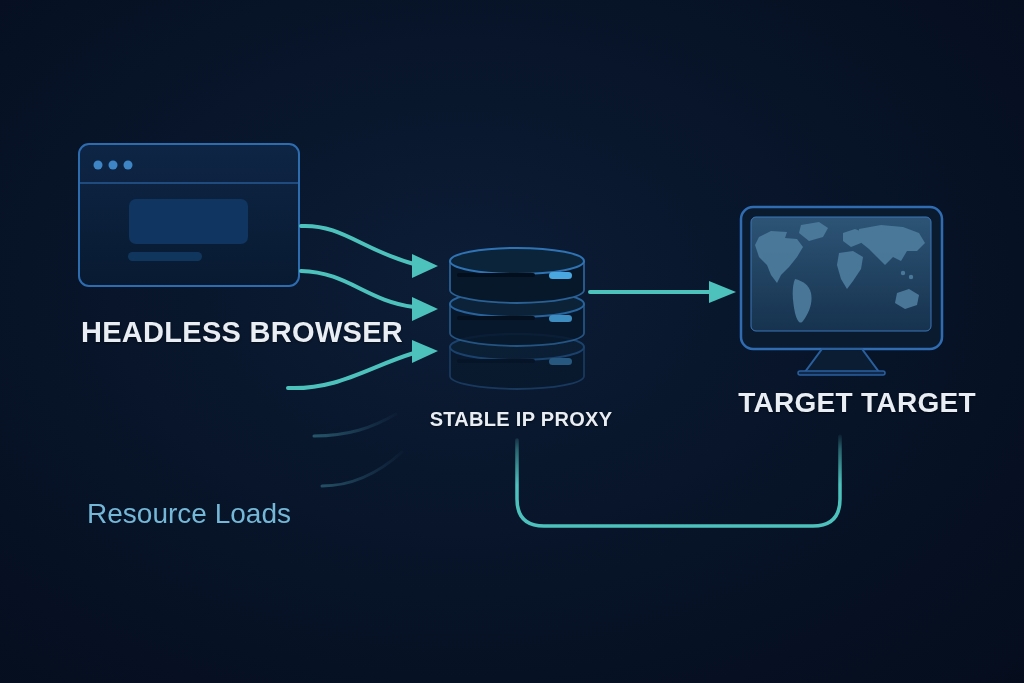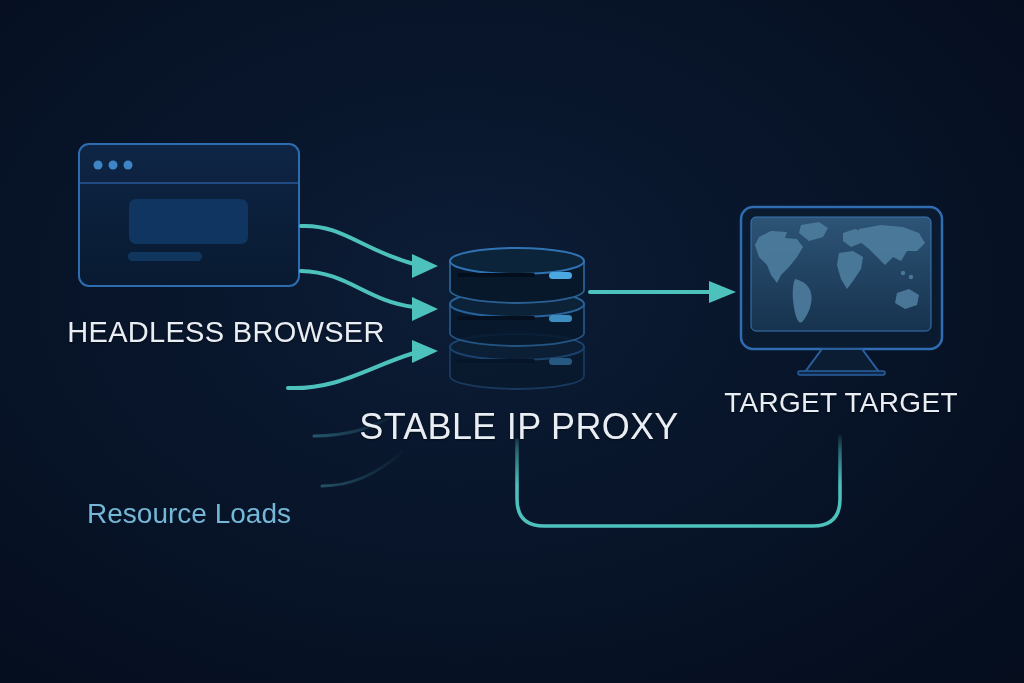--- a/index.html
+++ b/index.html
@@ -12,36 +12,37 @@
   }
   .art{position:absolute;left:0;top:0;}
   .lbl{
     position:absolute;
     transform:translateX(-50%);
     white-space:nowrap;
     line-height:1;
     user-select:none;
   }
   .heading{
-    font-weight:400;
+    font-weight:700;
     font-size:29px;
     color:#e9eef4;
     letter-spacing:0.3px;
     text-shadow:0 1px 2px rgba(0,0,0,0.5);
+    margin-left:16px;
   }
   .feature{
     font-weight:500;
     font-size:28px;
     color:#7fc3e0;
   }
   #lbl-headless{left:226px;top:318px;}
   #lbl-js{left:192px;top:368px;}
   #lbl-api{left:188px;top:419px;}
   #lbl-resource{left:189px;top:464px;color:#74b7d6;margin-top:36px;}
-  #lbl-proxy{left:519px;top:409px;font-size:36px;}
+  #lbl-proxy{left:505px;top:409px;font-size:20px;}
   #lbl-target{left:841px;top:389px;font-size:28px;}
 </style>
 </head>
 <body>
 
 <div class="stage">
 
   <svg class="art" width="1024" height="683" viewBox="0 0 1024 683" aria-hidden="true">
     <defs>
       <linearGradient id="winGrad" x1="0" y1="0" x2="0" y2="1">

